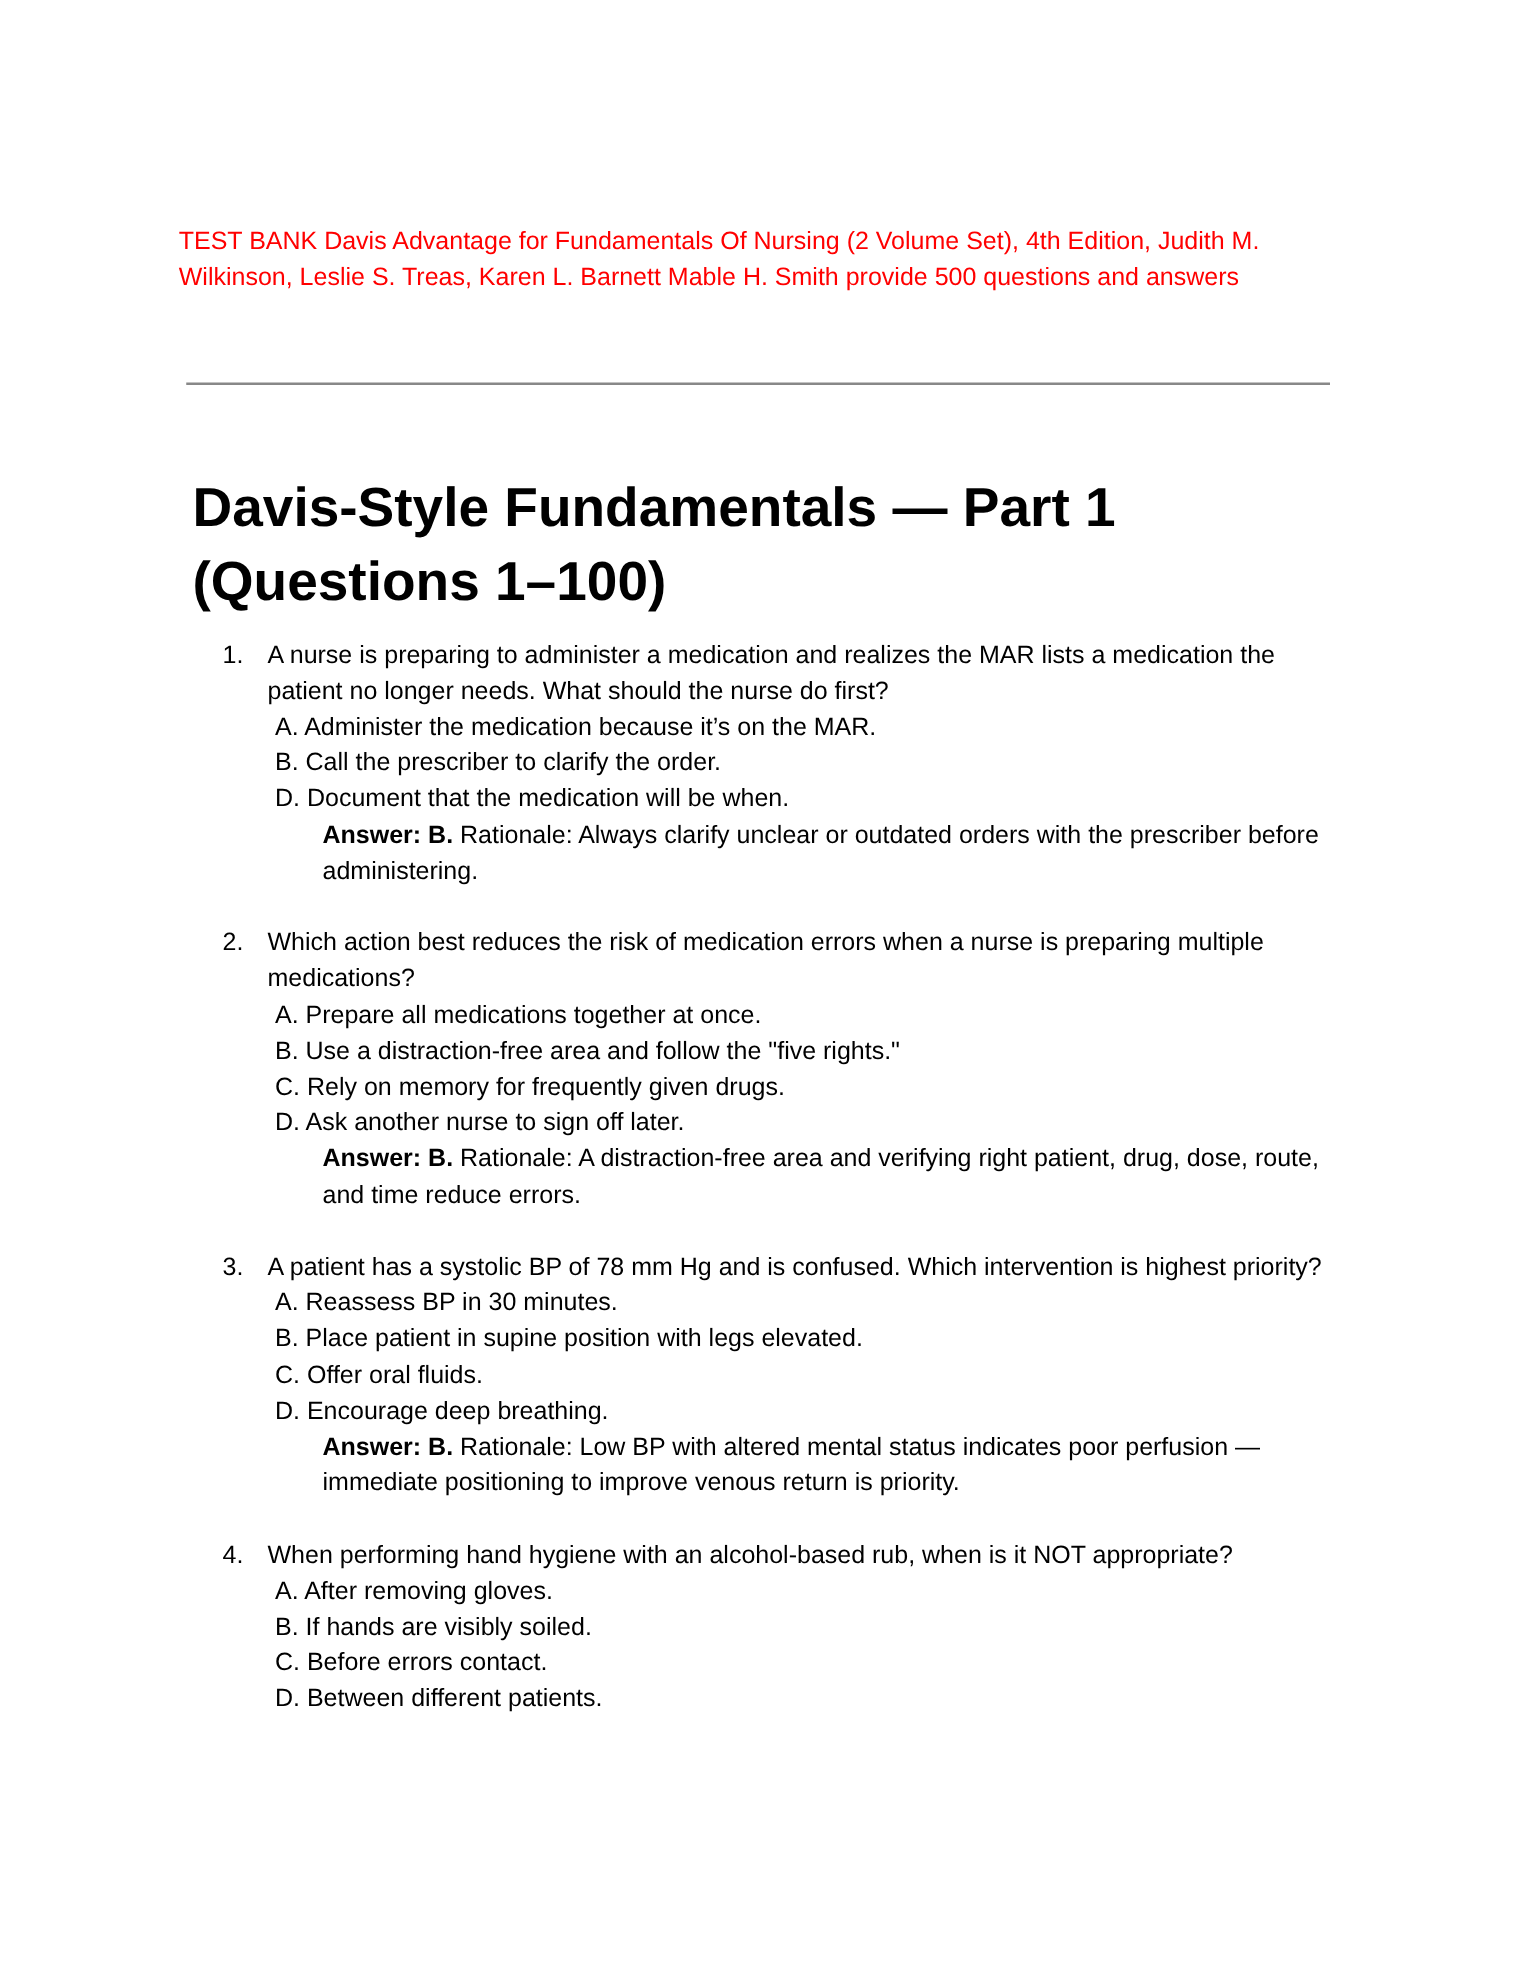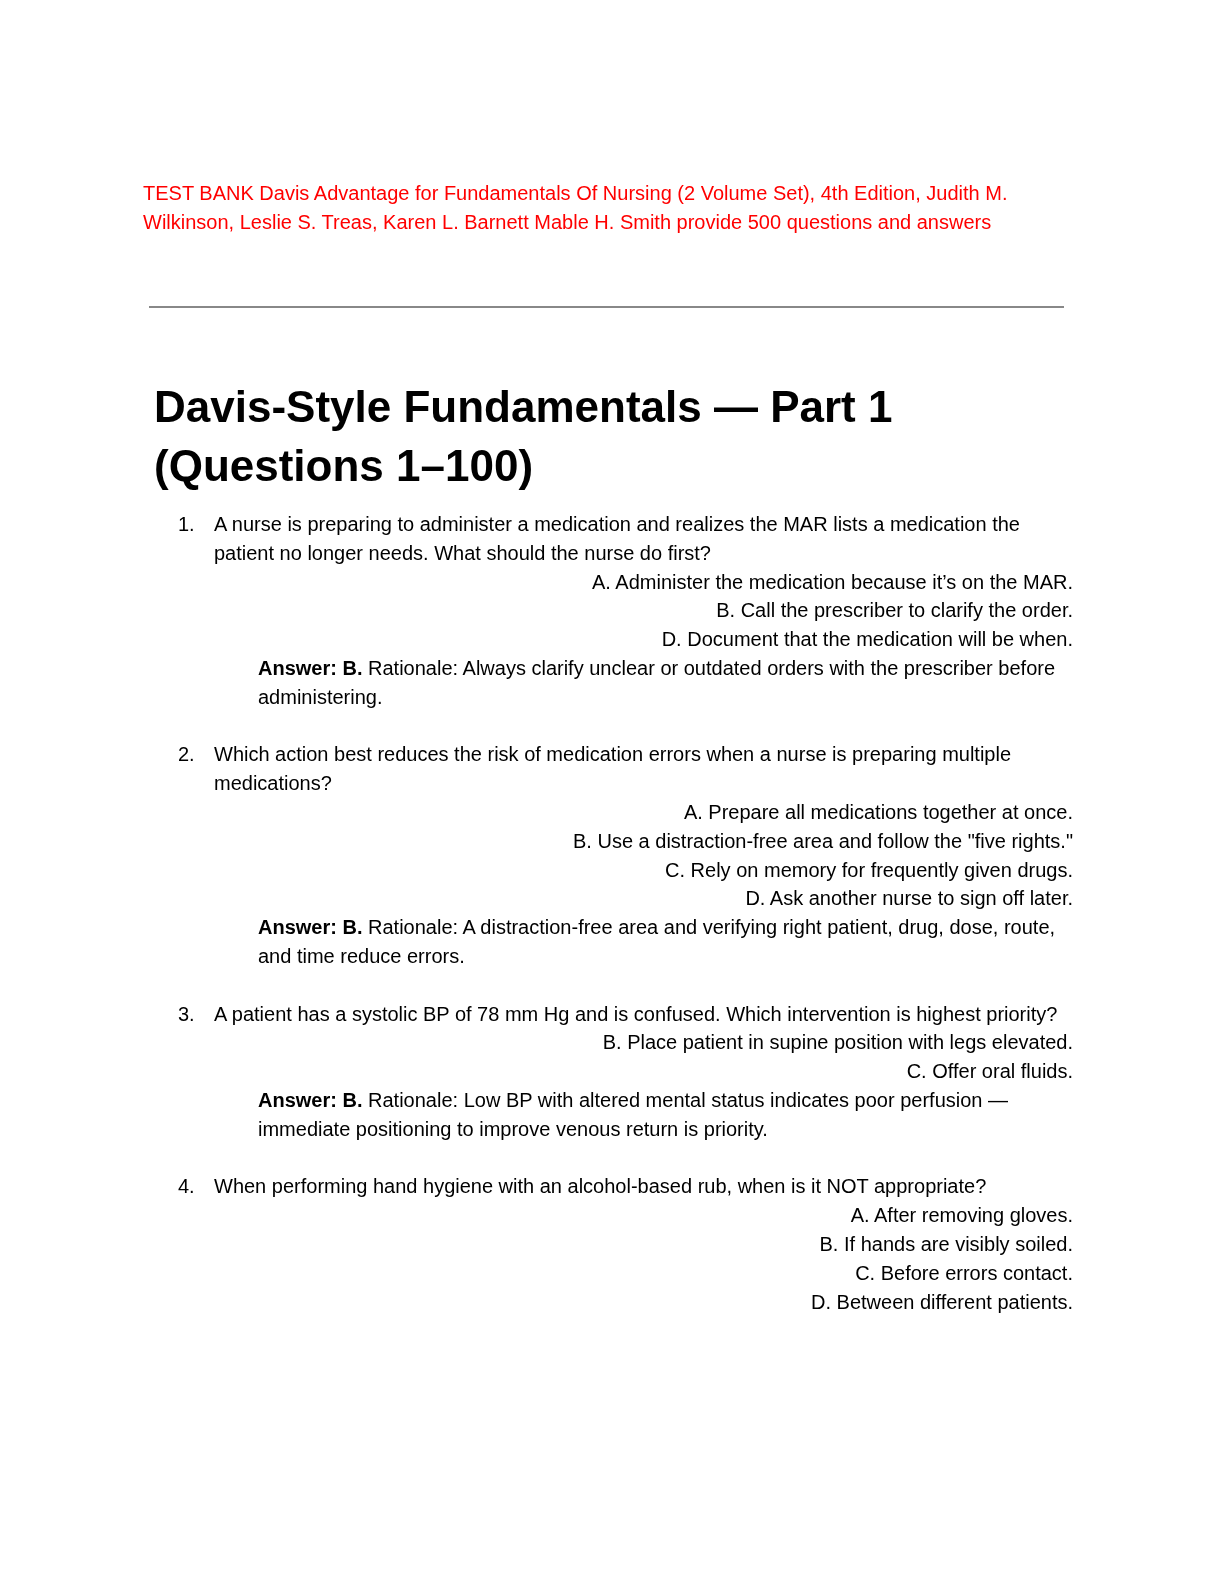--- a/index.html
+++ b/index.html
@@ -8,21 +8,21 @@
     .page { position: absolute; left: 0; top: 14px; width: 1224px; height: 1584px; border-radius: 13px; }
     .header-note { position: absolute; left: 143px; top: 165px; width: 930px;
                    color: #ff0000; font-size: 20px; line-height: 29px; }
     .rule { position: absolute; left: 149px; top: 292px; width: 915px; height: 2px;
             background: #888888; }
     .title { position: absolute; left: 143px; top: 352px; width: 960px;
              font-size: 44px; font-weight: bold; line-height: 59px; margin: 11px; }
     .qlist { position: absolute; left: 143px; top: 496px; width: 930px; margin: 0; padding: 0; list-style: none; }
     .q { position: relative; padding-left: 71px; font-size: 20px; line-height: 28.8px; margin-bottom: 28.8px; }
     .q-num { position: absolute; left: 35px; top: 0; }
-    .opt { padding-left: 6px; text-align: right; }
+    .opt { padding-left: 6px; }
     .answer { padding-left: 6px; margin-left: 38px; }
     .ans-label { font-weight: bold; }
   </style>
 </head>
 <body>
 
 <div class="page">
 
   <div class="header-note">TEST BANK Davis Advantage for Fundamentals Of Nursing (2 Volume Set), 4th Edition, Judith M. Wilkinson, Leslie S. Treas, Karen L. Barnett Mable H. Smith provide 500 questions and answers</div>
 
@@ -47,22 +47,24 @@
       <div class="opt">A. Prepare all medications together at once.</div>
       <div class="opt">B. Use a distraction-free area and follow the "five rights."</div>
       <div class="opt">C. Rely on memory for frequently given drugs.</div>
       <div class="opt">D. Ask another nurse to sign off later.</div>
       <div class="answer"><span class="ans-label">Answer: B.</span> <span>Rationale: A distraction-free area and verifying right patient, drug, dose, route, and time reduce errors.</span></div>
     </li>
 
     <li class="q">
       <span class="q-num">3.</span>
       <div>A patient has a systolic BP of 78 mm Hg and is confused. Which intervention is highest priority?</div>
+      <div class="opt">A. Reassess BP in 30 minutes.</div>
       <div class="opt">B. Place patient in supine position with legs elevated.</div>
       <div class="opt">C. Offer oral fluids.</div>
+      <div class="opt">D. Encourage deep breathing.</div>
       <div class="answer"><span class="ans-label">Answer: B.</span> <span>Rationale: Low BP with altered mental status indicates poor perfusion — immediate positioning to improve venous return is priority.</span></div>
     </li>
 
     <li class="q">
       <span class="q-num">4.</span>
       <div>When performing hand hygiene with an alcohol-based rub, when is it NOT appropriate?</div>
       <div class="opt">A. After removing gloves.</div>
       <div class="opt">B. If hands are visibly soiled.</div>
       <div class="opt">C. Before errors contact.</div>
       <div class="opt">D. Between different patients.</div>

